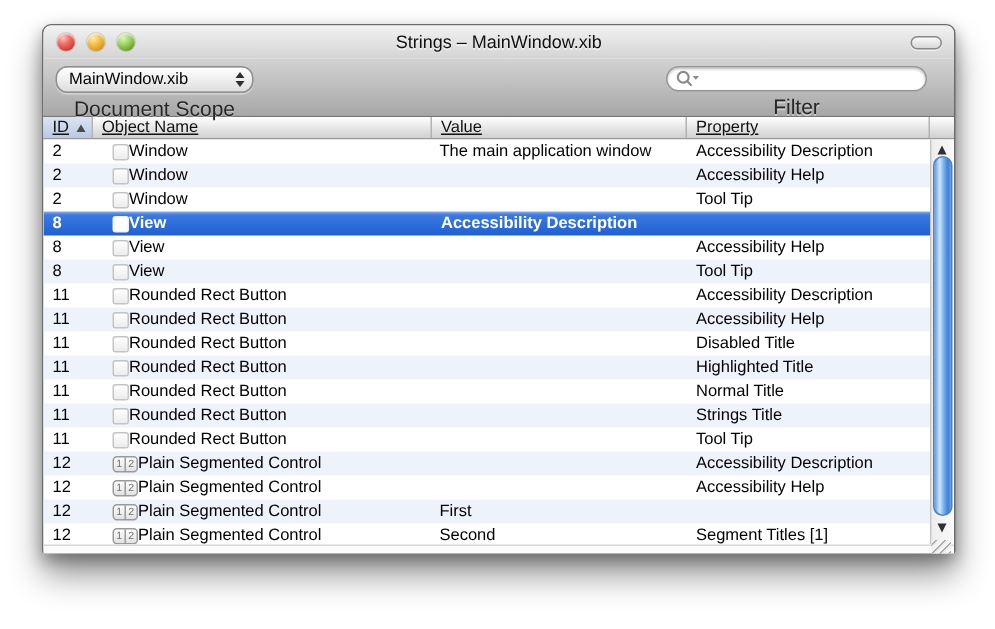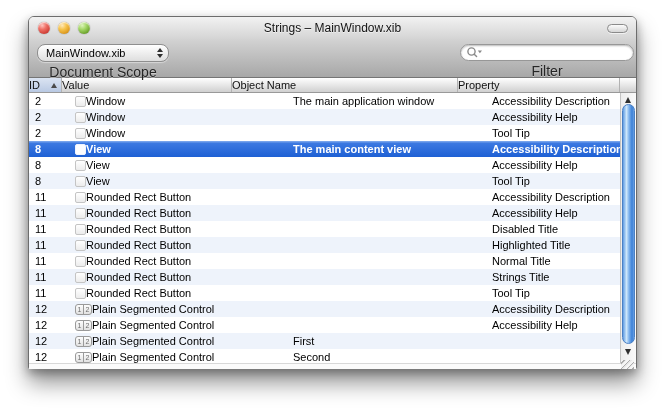--- a/index.html
+++ b/index.html
@@ -45,54 +45,54 @@
     cursor:default;
   }
   .popup-value { flex:1; white-space:nowrap; overflow:hidden; }
   .stepper { display:flex; flex-direction:column; gap:2px; align-items:center; padding-left:5px; }
   .tri-up    { width:0; height:0; border-left:3px solid transparent; border-right:3px solid transparent; border-bottom:4px solid #2e2e2e; }
   .tri-down  { width:0; height:0; border-left:3px solid transparent; border-right:3px solid transparent; border-top:4px solid #2e2e2e; }
   .group-label {
     margin-top:2px; text-align:center; font-size:14px; color:#262626;
     text-shadow:0 1px 0 rgba(255,255,255,.4);
   }
-  .search-group { position:absolute; right:2px; top:5px; width:174px; }
+  .search-group { position:absolute; right:18px; top:5px; width:174px; }
   .search-field {
     height:17px; border:1px solid #979797; border-radius:9px; background:#fff;
     display:flex; align-items:center; padding:0 6px 0 5px;
     box-shadow: inset 0 1px 2px rgba(0,0,0,.28);
   }
   .search-field input {
     flex:1; border:none; outline:none; background:transparent;
     font-size:11px; font-family:"Liberation Sans", sans-serif; min-width:0;
   }
   .mag { display:block; }
   
   .table-header { display:flex; height:15px; background:linear-gradient(#ffffff,#d0d0d0); border-bottom:1px solid #999; font-size:11px; color:#111; }
-  .th { position:relative; border-right:1px solid #b2b2b2; line-height:14px; white-space:nowrap; overflow:hidden; cursor:default; }
+  .th { position:relative; border-right:1px solid #b2b2b2; line-height:14px; padding-left:6px; white-space:nowrap; overflow:hidden; cursor:default;text-decoration:underline; }
   .th-id { width:33px; background:linear-gradient(#dbe4f2,#b9c9e3); }
   .sort-arrow { position:absolute; right:4px; top:5px; width:0; height:0; border-left:3.5px solid transparent; border-right:3.5px solid transparent; border-bottom:5px solid #4a4a4a; }
   .th-object { width:226px; }
   .th-value { width:170px; }
   .th-property { flex:1; }
   .th-filler { width:16px; border-right:none; }
   
   .body { position:relative; display:flex; height:270px; background:#fff; overflow:hidden; }
   .rows { flex:1; overflow:hidden; }
   .row { display:flex; height:16px; line-height:16px; font-size:11px; color:#000; cursor:default; }
   .row.stripe { background:#eef3fb; }
   .row.selected {
     background:linear-gradient(#86aeee, #3b78e1 15%, #1e60d4);
     color:#fff; font-weight:bold;
   }
   .cell { white-space:nowrap; overflow:hidden; }
   .cell-id { width:33px; padding-left:6px; }
   .cell-object { width:226px; display:flex; align-items:center; padding-left:13px; }
   .cell-value { width:170px; padding-left:5px; }
-  .cell-property { flex:1; padding-left:6px;margin-left:28px; }
+  .cell-property { flex:1; padding-left:6px; }
   .obj-icon.view {
     width:11px; height:11px; flex:0 0 auto;
     border:1px solid #c4c4c4; border-radius:2px;
     background:linear-gradient(#ffffff,#ececec);
   }
   .row.selected .obj-icon.view { border-color:#eef3ff; background:#fdfdff; }
   .obj-icon.segmented {
     width:17px; height:11px; flex:0 0 auto; display:flex;
     border:1px solid #9a9a9a; border-radius:3px;
     background:linear-gradient(#fdfdfd,#e2e2e2);
@@ -153,22 +153,22 @@
       </div>
       <div class="group-label">Filter</div>
     </div>
   </div>
 
   <div class="table-header">
     <div class="th th-id">
       <span>ID</span>
       <span class="sort-arrow"></span>
     </div>
+    <div class="th th-object">Object Name</div>
     <div class="th th-value">Value</div>
-    <div class="th th-object">Object Name</div>
     <div class="th th-property">Property</div>
     <div class="th th-filler"></div>
   </div>
 
   <div class="body">
     <div class="rows">
         <div class="row">
     <div class="cell cell-id">2</div>
     <div class="cell cell-object">
       <span class="obj-icon view"></span>
@@ -194,21 +194,20 @@
     </div>
     <div class="cell cell-value"></div>
     <div class="cell cell-property">Tool Tip</div>
   </div>
         <div class="row selected">
     <div class="cell cell-id">8</div>
     <div class="cell cell-object">
       <span class="obj-icon view"></span>
       <span>View</span>
     </div>
-    <div class="cell cell-value">The main content view</div>
     <div class="cell cell-property">Accessibility Description</div>
   </div>
         <div class="row">
     <div class="cell cell-id">8</div>
     <div class="cell cell-object">
       <span class="obj-icon view"></span>
       <span>View</span>
     </div>
     <div class="cell cell-value"></div>
     <div class="cell cell-property">Accessibility Help</div>
@@ -323,20 +322,21 @@
         <div class="row">
     <div class="cell cell-id">12</div>
     <div class="cell cell-object">
       <span class="obj-icon segmented">
               <span>1</span>
               <span>2</span>
             </span>
       <span>Plain Segmented Control</span>
     </div>
     <div class="cell cell-value">Second</div>
+    <div class="cell cell-property">Segment Titles [1]</div>
   </div>
       </div>
     <div class="scrollbar">
       <div class="sb-arrow-up"></div>
       <div class="sb-thumb"></div>
       <div class="sb-arrow-down"></div>
     </div>
   </div>
 
   <div class="bottom-strip">

